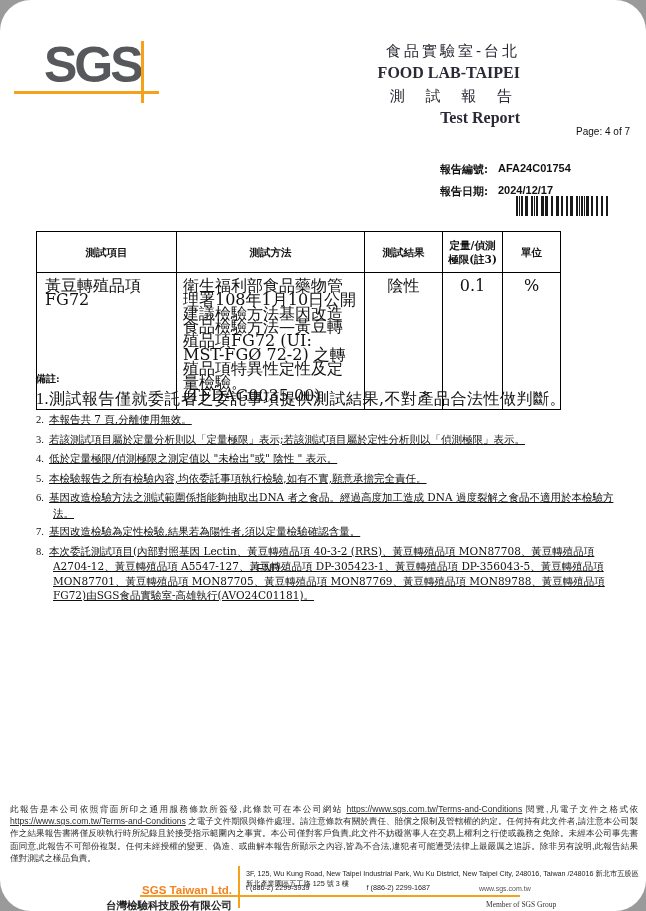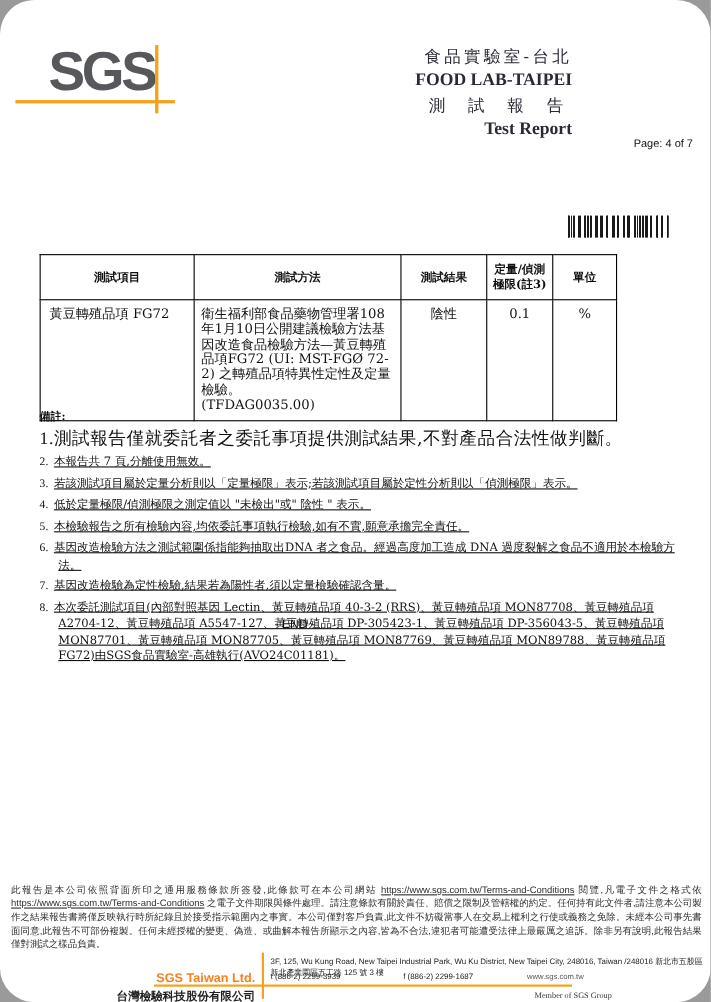--- a/index.html
+++ b/index.html
@@ -44,21 +44,21 @@
   }
 
   
   .report-table { position:absolute; left:36px; top:231px; width:524px; border-collapse:collapse; table-layout:fixed; }
   .report-table th, .report-table td { border:1.5px solid #000; }
   .report-table th {
     font-size:10.5px; font-weight:bold; height:36px;
     text-align:center; vertical-align:middle; padding:2px 3px; line-height:14px;
   }
   .report-table td {
-    vertical-align:top; font-size:12px; line-height:13.8px;
+    vertical-align:top; font-size:16px; line-height:13.8px;
     padding:6px 6px; height:86px;margin-top:35px;
   }
   td.c { text-align:center; }
   td.item-cell { padding-left:8px; }
   .method-code { display:block; }
 
   
   .notes { position:absolute; left:36px; top:372px; width:578px; }
   .notes-label { font-size:10px; font-weight:bold; margin-bottom:3px; }
   .note { padding-left:17px; text-indent:-17px; }
@@ -101,20 +101,30 @@
   <div class="titles">
     <div class="title-zh">食品實驗室-台北</div>
     <div class="title-en">FOOD LAB-TAIPEI</div>
     <div class="subtitle-zh">測 試 報 告</div>
     <div class="subtitle-en">Test Report</div>
   </div>
 
   <div class="page-info">Page: 4 of 7</div>
 
 
+  <div class="meta">
+    <div class="meta-row">
+      <span class="meta-label">報告編號:</span>
+      <span class="meta-value">AFA24C01754</span>
+    </div>
+    <div class="meta-row">
+      <span class="meta-label">報告日期:</span>
+      <span class="meta-value">2024/12/17</span>
+    </div>
+  </div>
 
   <div class="barcode"></div>
 
   <table class="report-table">
     <colgroup>
       <col style="width:140px">
         <col style="width:188px">
         <col style="width:78px">
         <col style="width:60px">
         <col style="width:58px">

